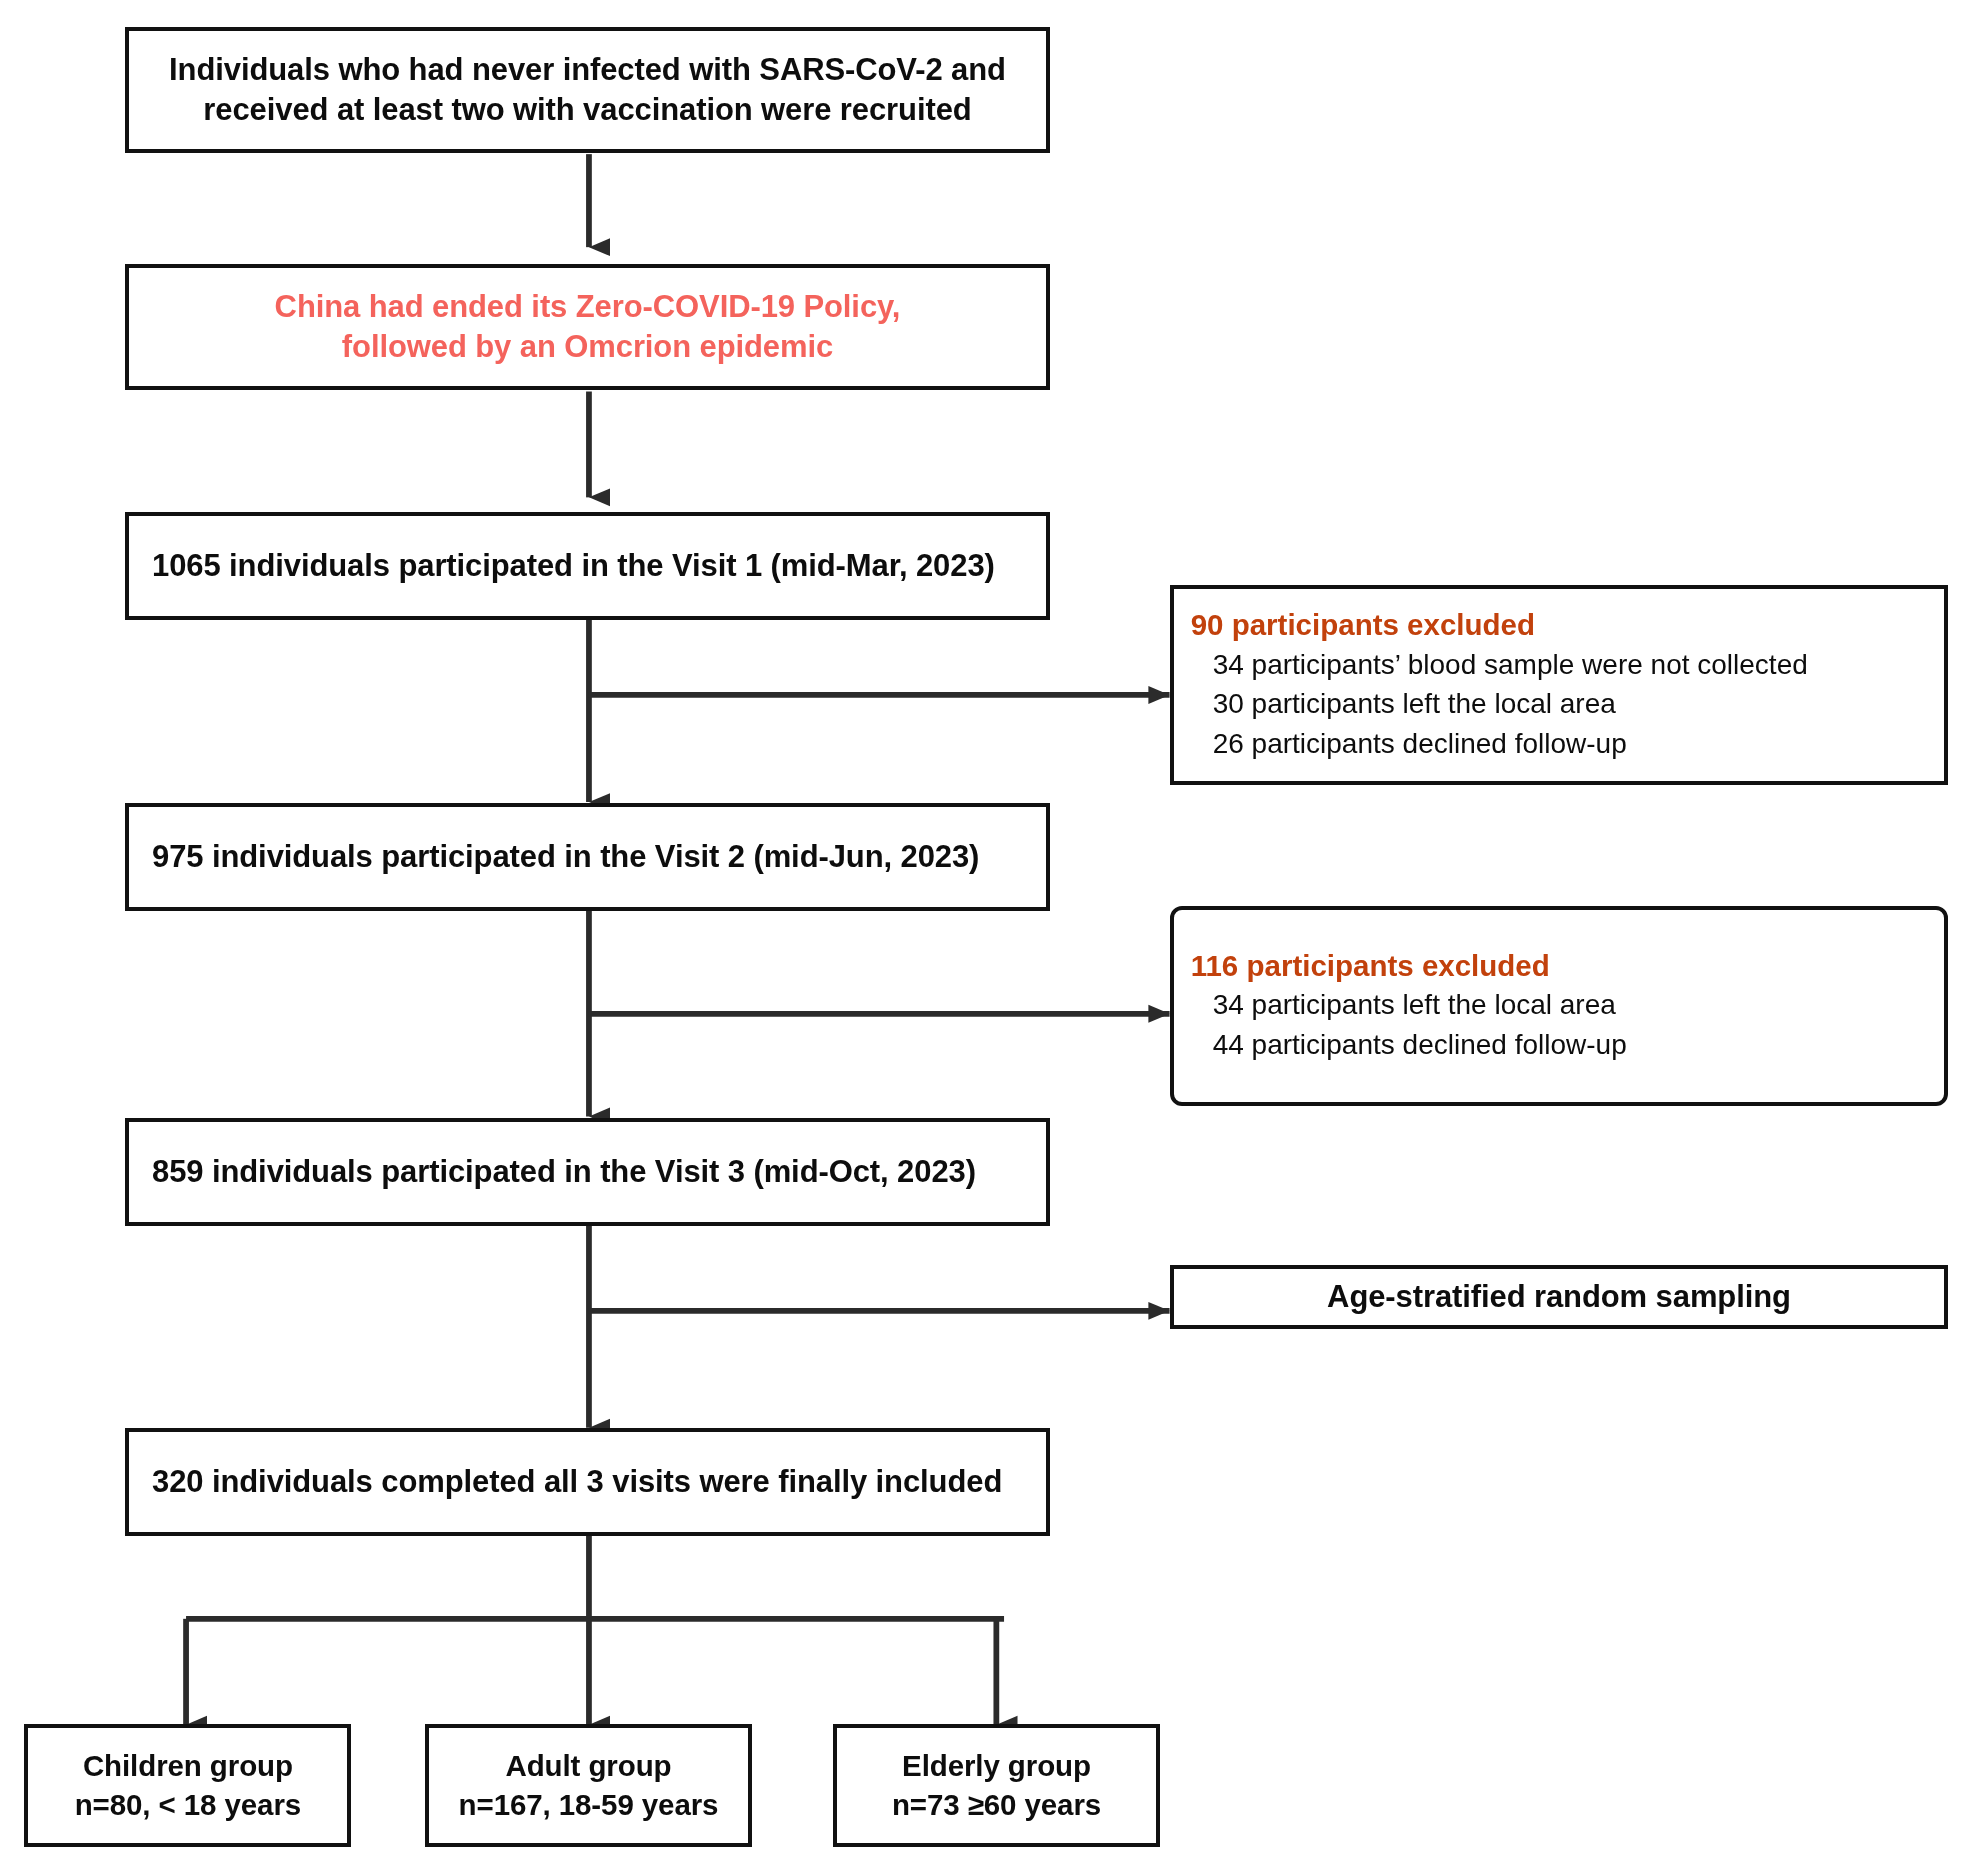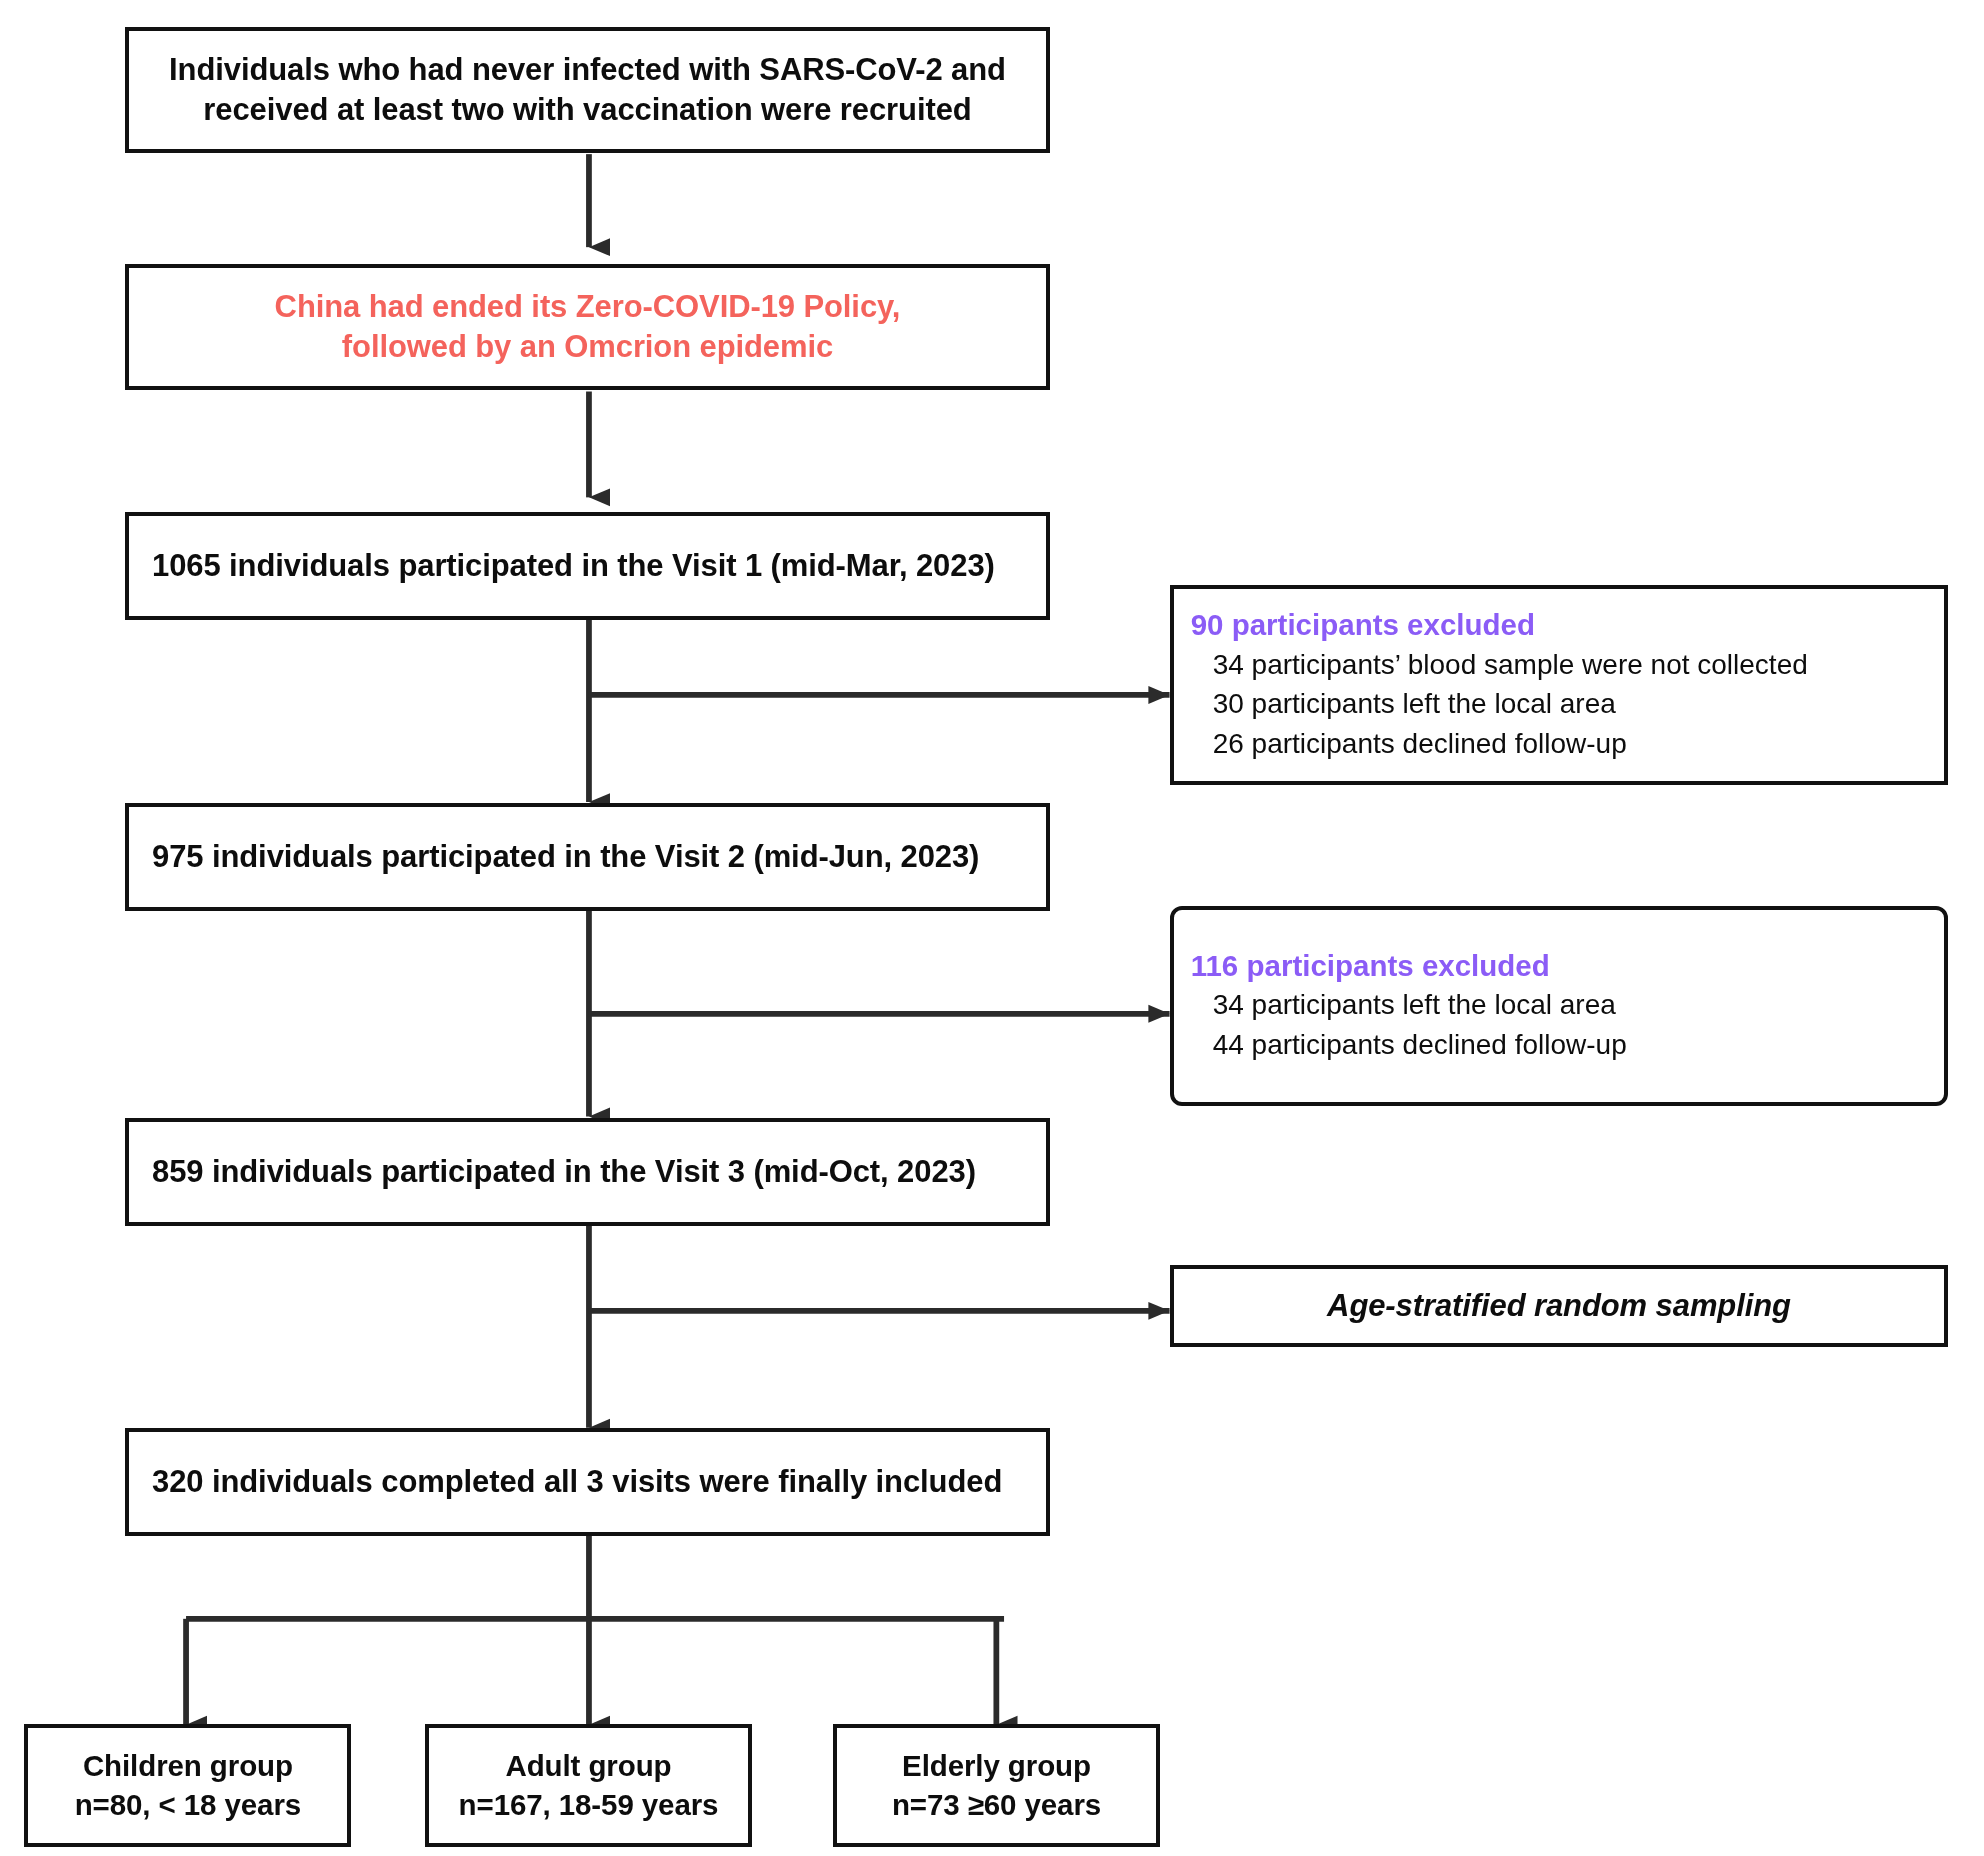--- a/index.html
+++ b/index.html
@@ -42,21 +42,21 @@
     font-weight: bold;
     color: #0d0d0d;
     line-height: 1.30;
     letter-spacing: -0.1px;
     white-space: nowrap;
   }
   .ln.red { color: #f4635c; }
   .f46 { font-size: 29.5px; }
   .f48 { font-size: 31px; }
 
-  .excl-head { font-size: 29.5px; font-weight: bold; color: #8b5cf6; line-height: 1.30; }
+  .excl-head { font-size: 29.5px; font-weight: bold; color: #c2410c; line-height: 1.30; }
   .excl-item { font-size: 28px; font-weight: normal; color: #0d0d0d; line-height: 1.42; padding-left: 22px; white-space: nowrap; }
 
   .pad-main  { padding: 0 23px; }
   .pad-excl  { padding: 0 16.7px; }
   .pad-grp   { padding: 0 2px; }
 </style>
 </head>
 <body>
 
 <div id="chart-root">
@@ -131,21 +131,21 @@
     <div class="excl-item">30 participants left the local area</div>
     <div class="excl-item">26 participants declined follow-up</div>
   </div>
 
   <div class="node leftal pad-excl" style="left:1170px; top:906px; width:778px; height:200px;border-radius:12px;">
     <div class="excl-head">116 participants excluded</div>
     <div class="excl-item">34 participants left the local area</div>
     <div class="excl-item">44 participants declined follow-up</div>
   </div>
 
-  <div class="node center pad-excl" style="left:1170px; top:1265px; width:778px; height:82px;font-style:italic;">
+  <div class="node center pad-excl" style="left:1170px; top:1265px; width:778px; height:64px;">
     <div class="ln f48">Age-stratified random sampling</div>
   </div>
 
   <div class="node center pad-grp" style="left:24.4px; top:1724px; width:327px; height:123px;">
     <div class="ln f46">Children group</div>
     <div class="ln f46">n=80,  &lt; 18 years</div>
   </div>
 
   <div class="node center pad-grp" style="left:425px; top:1724px; width:327px; height:123px;">
     <div class="ln f46">Adult group</div>

